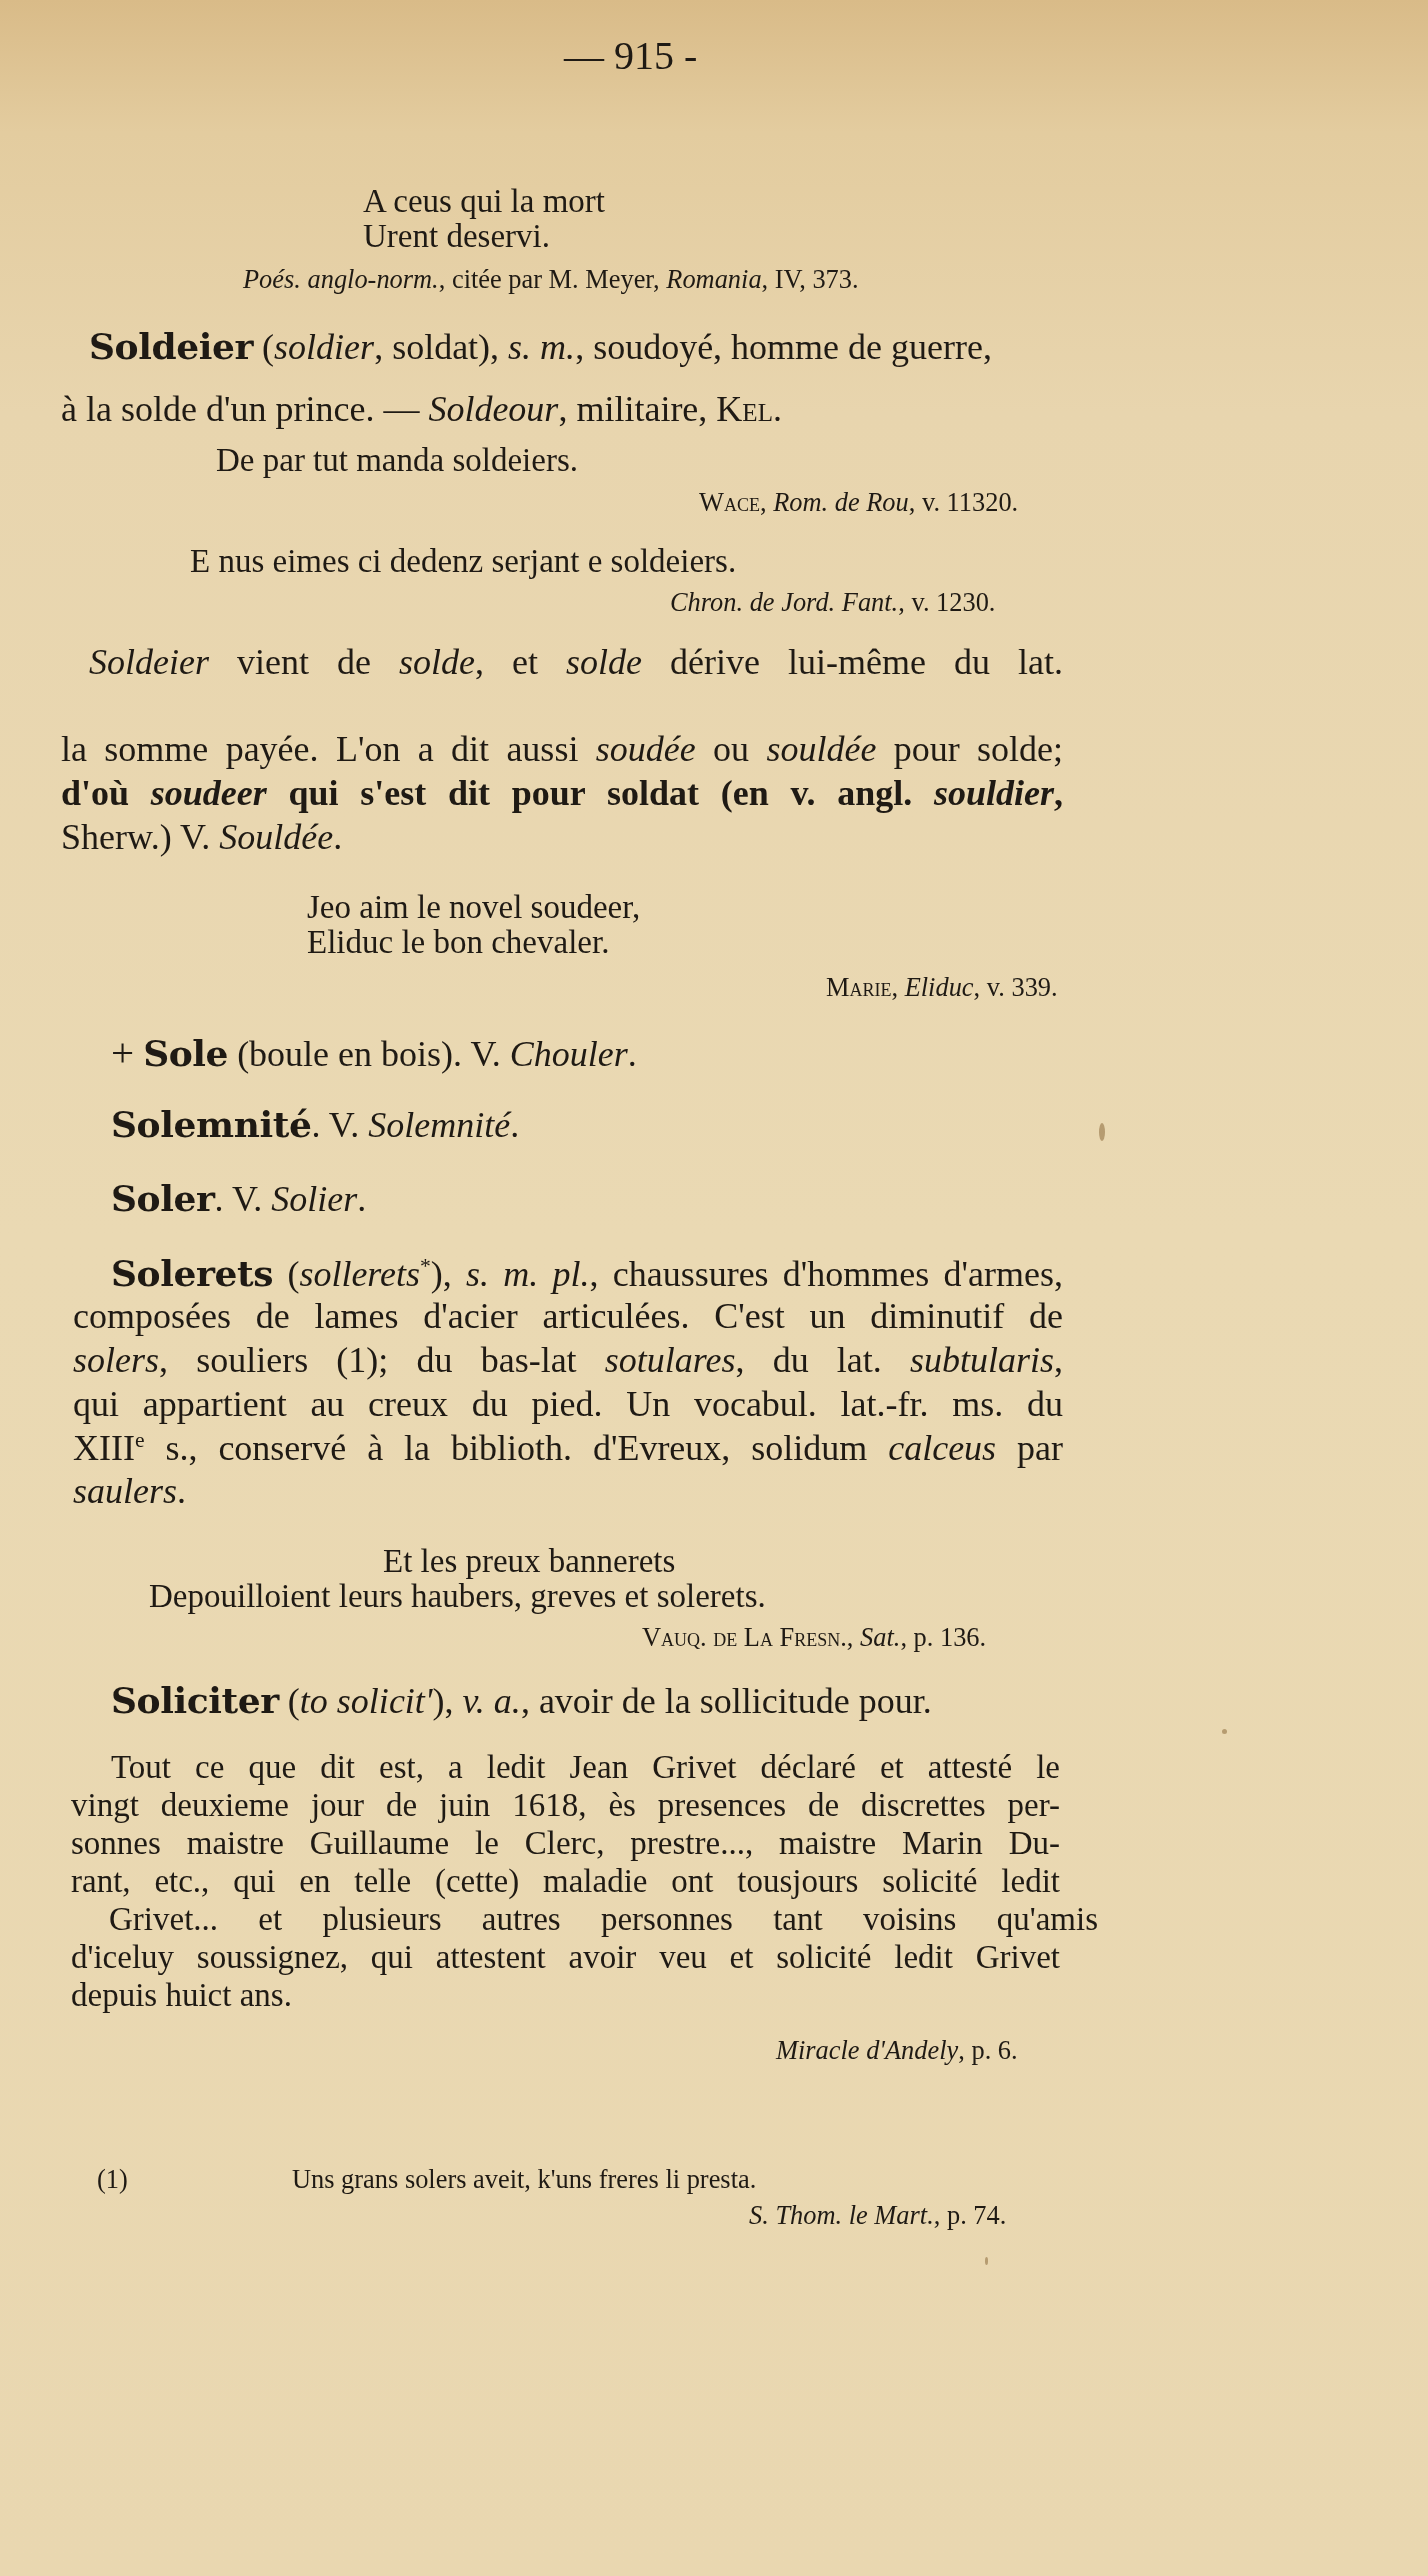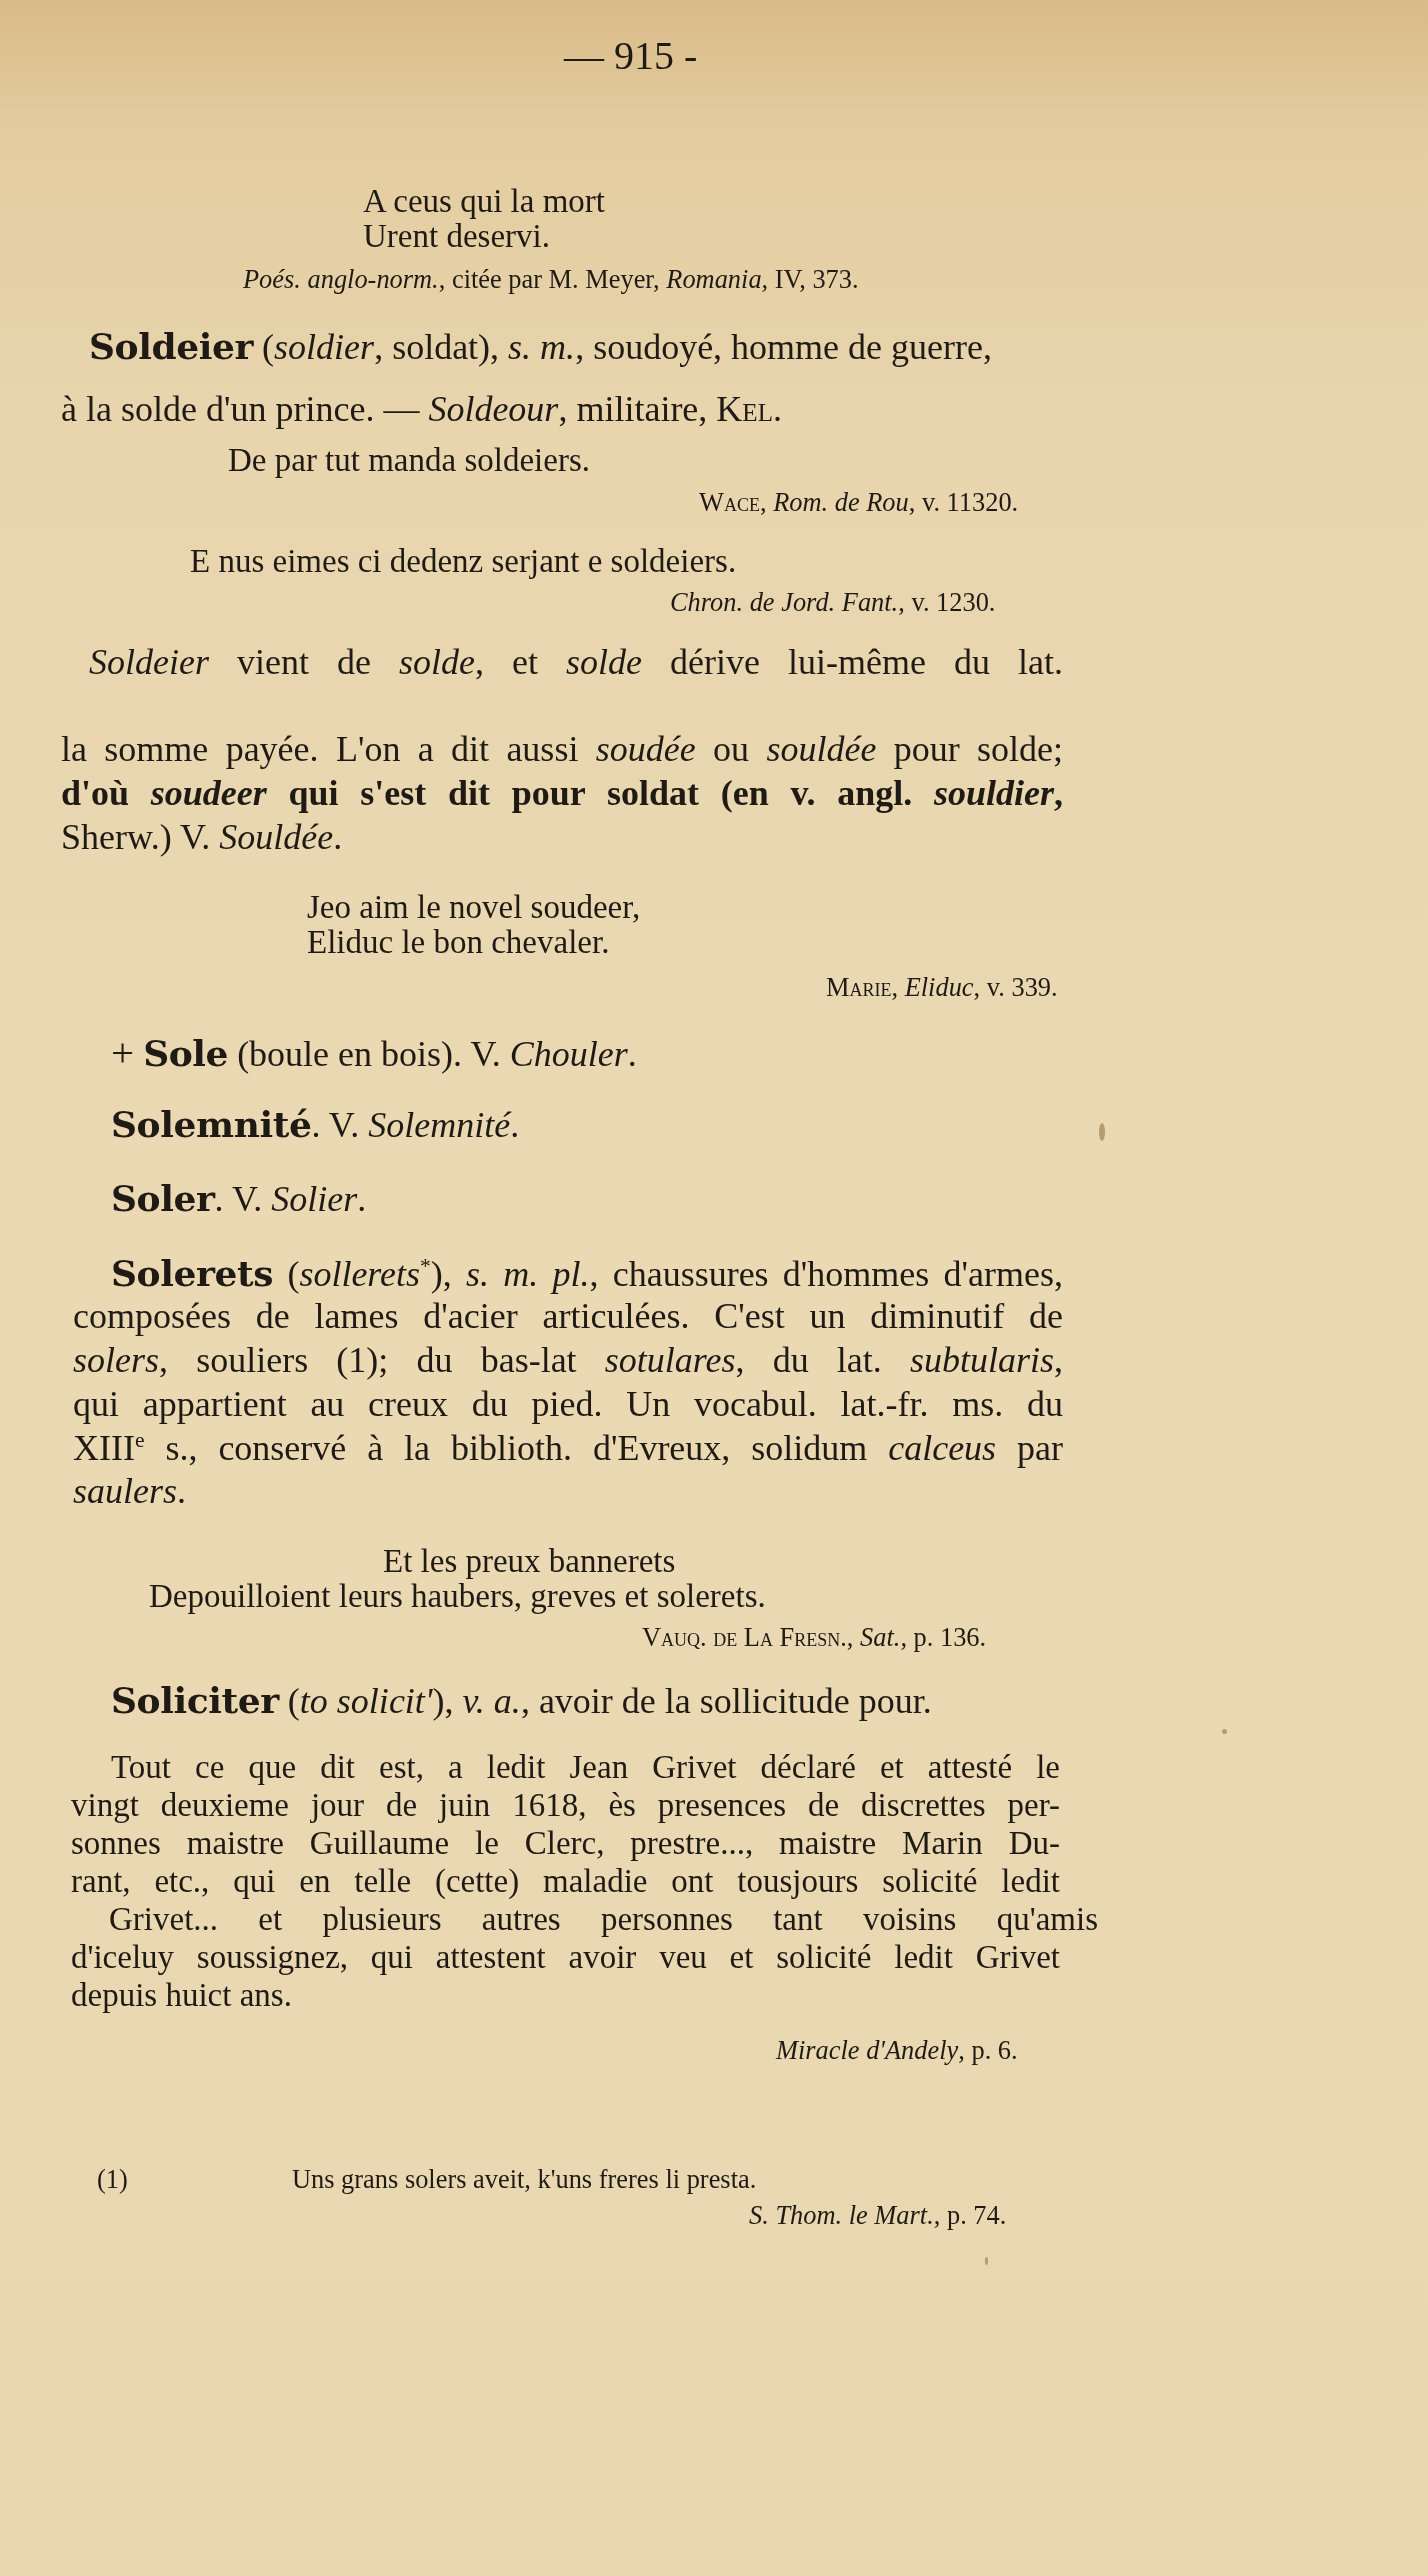--- a/index.html
+++ b/index.html
@@ -35,21 +35,21 @@
     <span class="i">Poés. anglo-norm.</span><span>, citée par M. Meyer, </span><span class="i">Romania</span><span>, IV, 373.</span>
   </div>
 
   <div class="line" style="left:89px;top:328px;">
     <span class="b">Soldeier</span><span> (</span><span class="i">soldier</span><span>, soldat), </span><span class="i">s. m.</span><span>, soudoyé, homme de guerre,</span>
   </div>
   <div class="line" style="left:61px;top:371px;margin-top:20px;">
     <span>à la solde d'un prince. — </span><span class="i">Soldeour</span><span>, militaire, </span><span class="sc">Kel.</span>
   </div>
 
-  <div class="line verse" style="left:216px;top:444px;margin-left:12px;">De par tut manda soldeiers.</div>
+  <div class="line verse" style="left:216px;top:444px;">De par tut manda soldeiers.</div>
   <div class="line cite" style="left:699px;top:489px;">
     <span class="sc">Wace</span>, <span class="i">Rom. de Rou</span><span>, v. 11320.</span>
   </div>
 
   <div class="line verse" style="left:190px;top:545px;">E nus eimes ci dedenz serjant e soldeiers.</div>
   <div class="line cite" style="left:670px;top:589px;">
     <span class="i">Chron. de Jord. Fant.</span><span>, v. 1230.</span>
   </div>
 
   <div class="line just" style="left:89px;top:644px;width:974px;">

